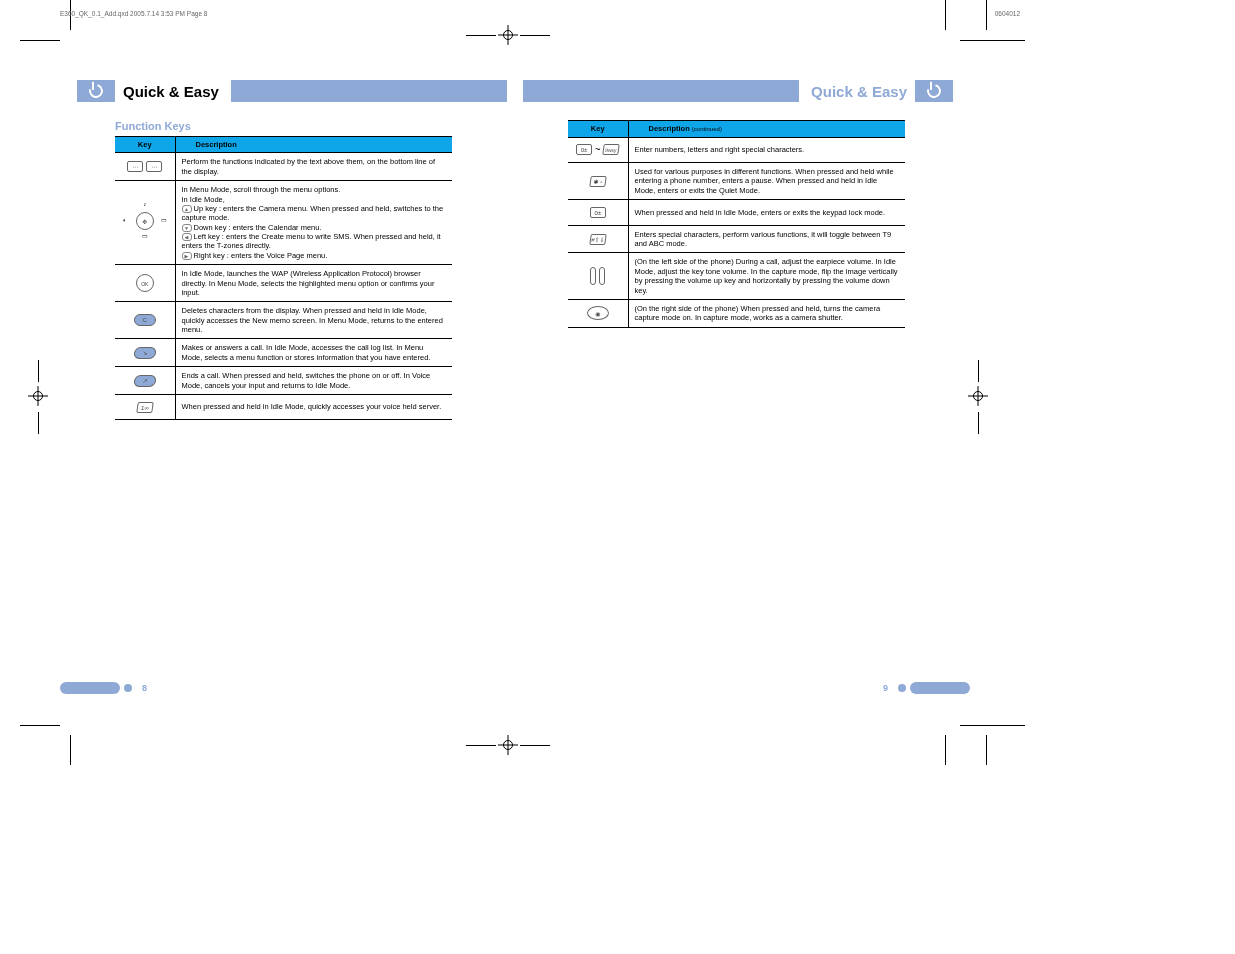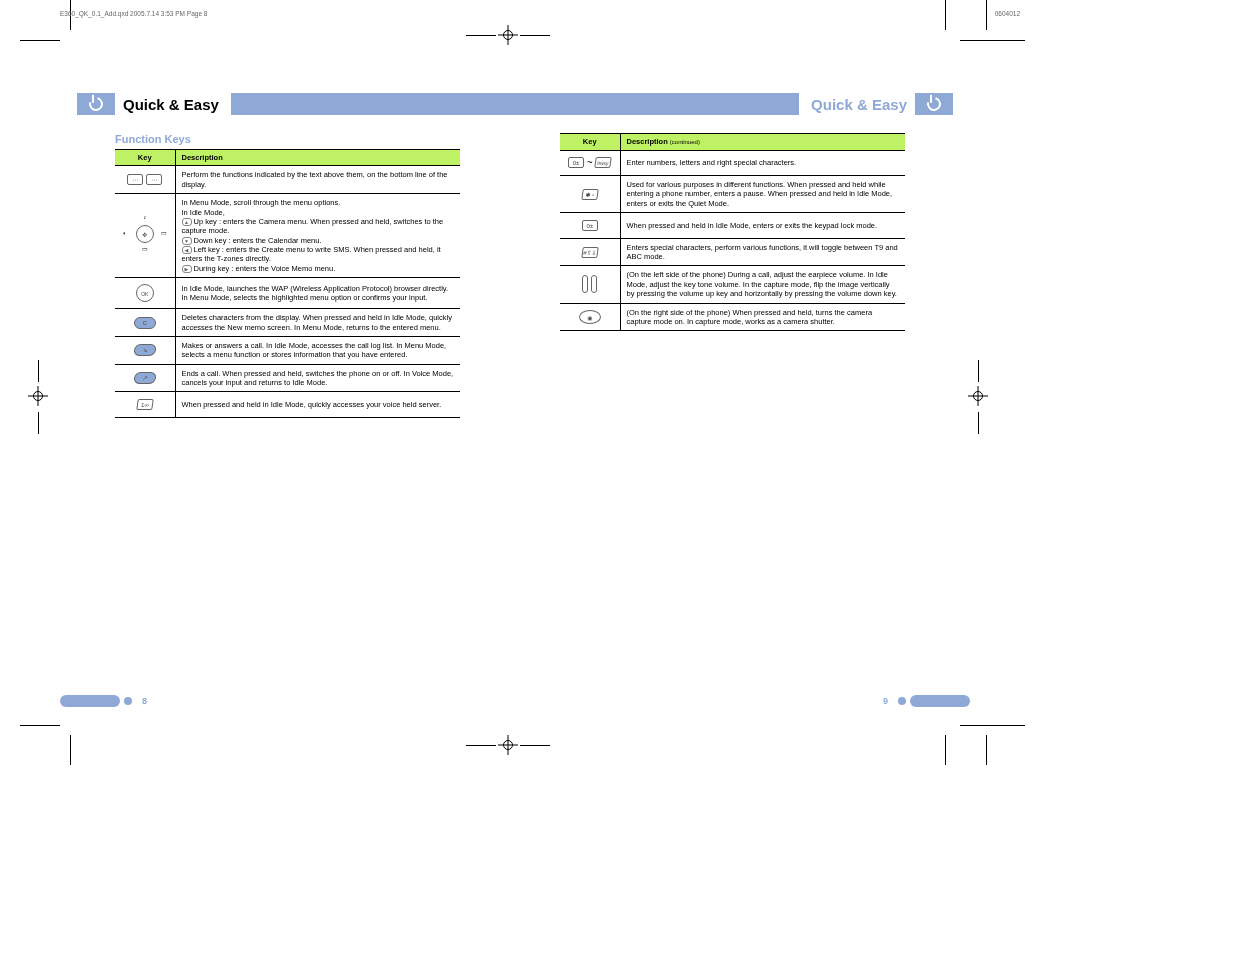--- a/index.html
+++ b/index.html
@@ -27,23 +27,24 @@
   .reg-mark .circ {
     position: absolute; left: 50%; top: 50%; width: 10px; height: 10px;
     border: 1px solid #000; border-radius: 50%;
     transform: translate(-50%, -50%);
   }
   .reg-line-h { position: absolute; height: 1px; background: #000; }
 
   
   .spread {
     position: absolute;
-    left: 60px; top: 41px;
+    left: 60px; top: 28px;
     width: 910px; height: 670px;
     display: flex;
+    gap: 16px;
   }
   .page {
     position: relative;
     width: 50%;
     height: 100%;
   }
   .hdr-power {
     width: 14px; height: 14px; border: 2px solid #fff; border-radius: 50%;
     border-top-color: transparent; position: relative;
     transform: rotate(-30deg);
@@ -92,24 +93,24 @@
   .page.right .page-body { left: 45px; right: 65px; }
   .sec-title { font-size: 11px; color: #8fa9d6; font-weight: bold; margin-bottom: 4px; }
 
   table.kp {
     width: 100%;
     border-collapse: collapse;
     font-size: 7.5px;
     line-height: 1.25;
   }
   table.kp thead th {
-    background: #bef264;
+    background: #0ea5e9;
     font-weight: bold;
     text-align: left;
-    padding: 3px 6px;
+    padding: 3px 20px;
     border-top: 1.5px solid #000;
     border-bottom: 1.5px solid #000;
   }
   table.kp thead th:first-child {
     text-align: center;
     border-right: 1px solid #000;
   }
   table.kp thead th span.sub { font-weight: normal; }
   table.kp tbody td {
     border-bottom: 1px solid #000;
@@ -254,21 +255,21 @@
                 <span class="mini-icn circle c">✥</span>
                 <span class="u">♪</span><span class="d">▭</span><span class="l">◐</span><span class="r">▭</span>
               </span>
             </td>
             <td>
               <span class="desc-line">In Menu Mode, scroll through the menu options.</span>
               <span class="desc-line">In Idle Mode,</span>
               <span class="desc-line"><span class="icon-inline">▲</span><span>Up key : enters the Camera menu. When pressed and held, switches to the capture mode.</span></span>
               <span class="desc-line"><span class="icon-inline">▼</span><span>Down key : enters the Calendar menu.</span></span>
               <span class="desc-line"><span class="icon-inline">◀</span><span>Left key : enters the Create menu to write SMS. When pressed and held, it enters the T-zones directly.</span></span>
-              <span class="desc-line"><span class="icon-inline">▶</span><span>During key : enters the Voice Memo menu.</span></span>
+              <span class="desc-line"><span class="icon-inline">▶</span><span>Right key : enters the Voice Page menu.</span></span>
             </td>
           </tr>
           <tr>
             <td class="icn"><span class="mini-icn circle" style="font-size:5px;">OK</span></td>
             <td>In Idle Mode, launches the WAP (Wireless Application Protocol) browser directly. In Menu Mode, selects the highlighted menu option or confirms your input.</td>
           </tr>
           <tr>
             <td class="icn"><span class="mini-icn pill">C</span></td>
             <td>Deletes characters from the display. When pressed and held in Idle Mode, quickly accesses the New memo screen. In Menu Mode, returns to the entered menu.</td>
           </tr>

